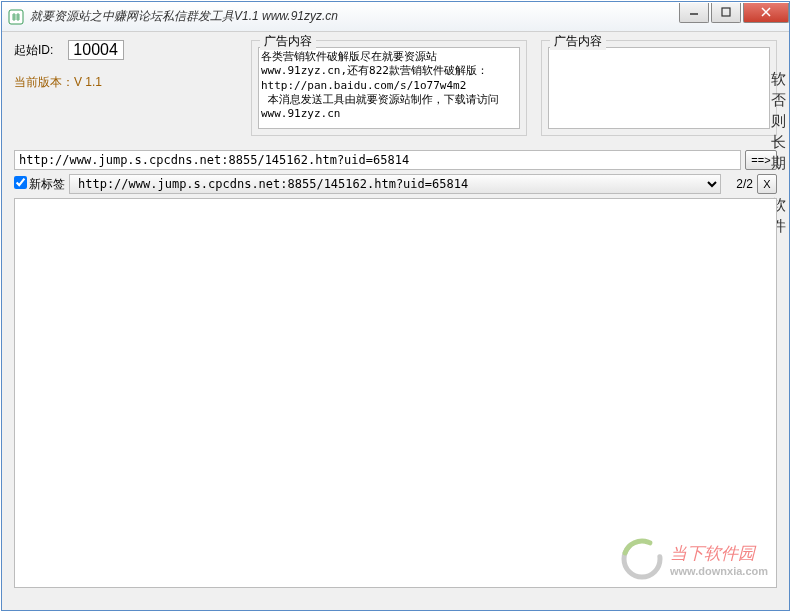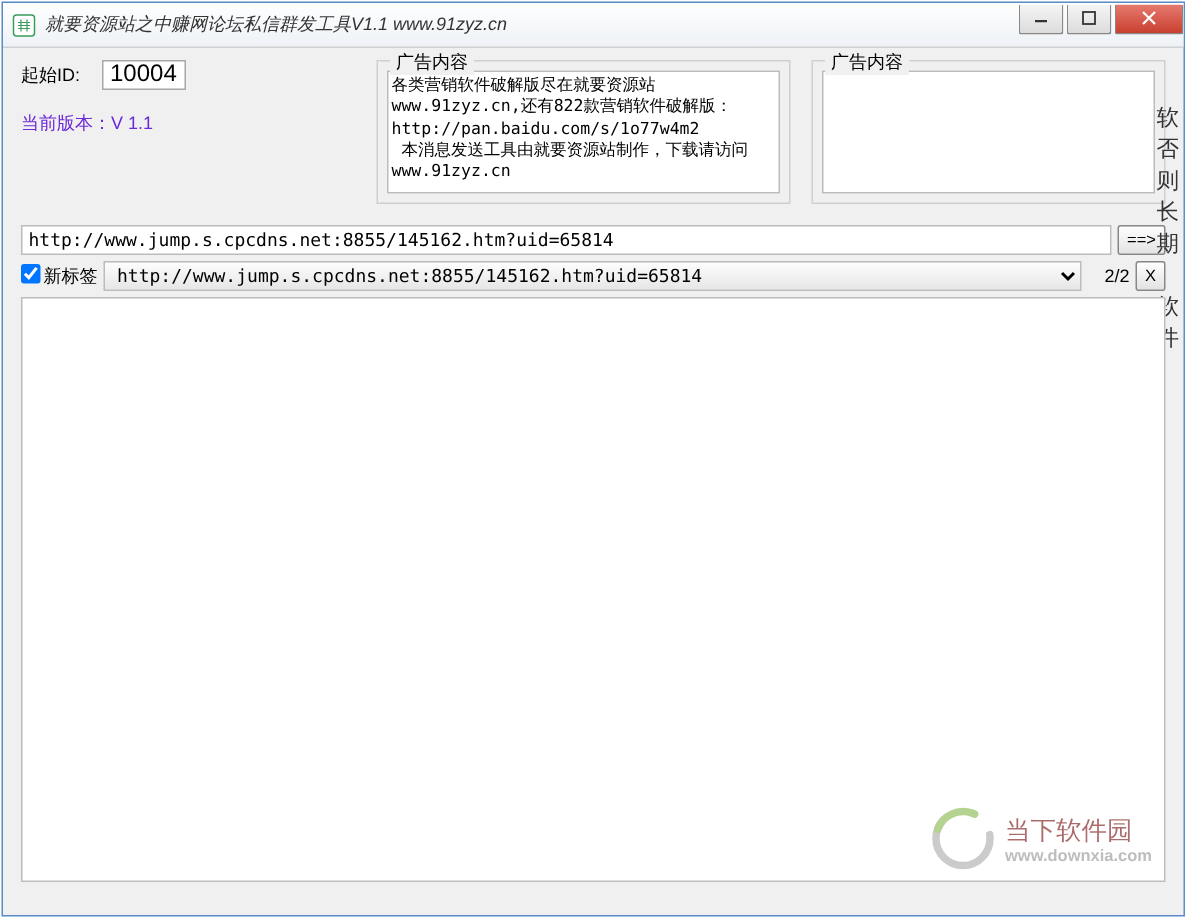--- a/index.html
+++ b/index.html
@@ -111,21 +111,21 @@
     .id-input {
       width: 56px;
       height: 20px;
       border: 1px solid #a7a7a7;
       padding: 0 4px;
       font-size: 16px;
       background: #fff;
     }
     .version {
       font-size: 12px;
-      color: #6d28d9;
+      color: #a16207;
     }
     .fieldset {
       border: 1px solid #cfcfcf;
       padding: 6px;
       position: relative;
       background: transparent;
       flex-shrink: 0;
     }
     .fieldset-label {
       position: absolute;
@@ -258,22 +258,23 @@
       gap: 6px;
       opacity: 0.65;
     }
     .wm-logo {
       width: 44px;
       height: 44px;
     }
     .wm-text { display: flex; flex-direction: column; }
     .wm-name {
       font-size: 17px;
-      color: #7f1d1d;
+      color: #ef4444;
       font-weight: 400;
+      font-style: italic;
     }
     .wm-url {
       font-size: 11px;
       color: #9a9a9a;
       font-weight: bold;
     }
   </style>
 </head>
 <body>
 

